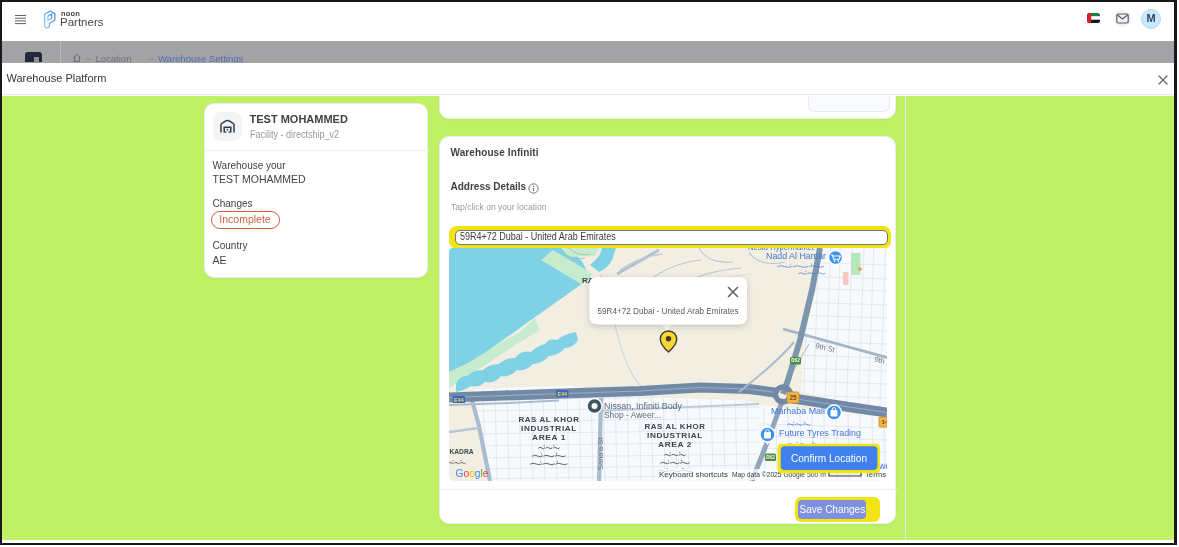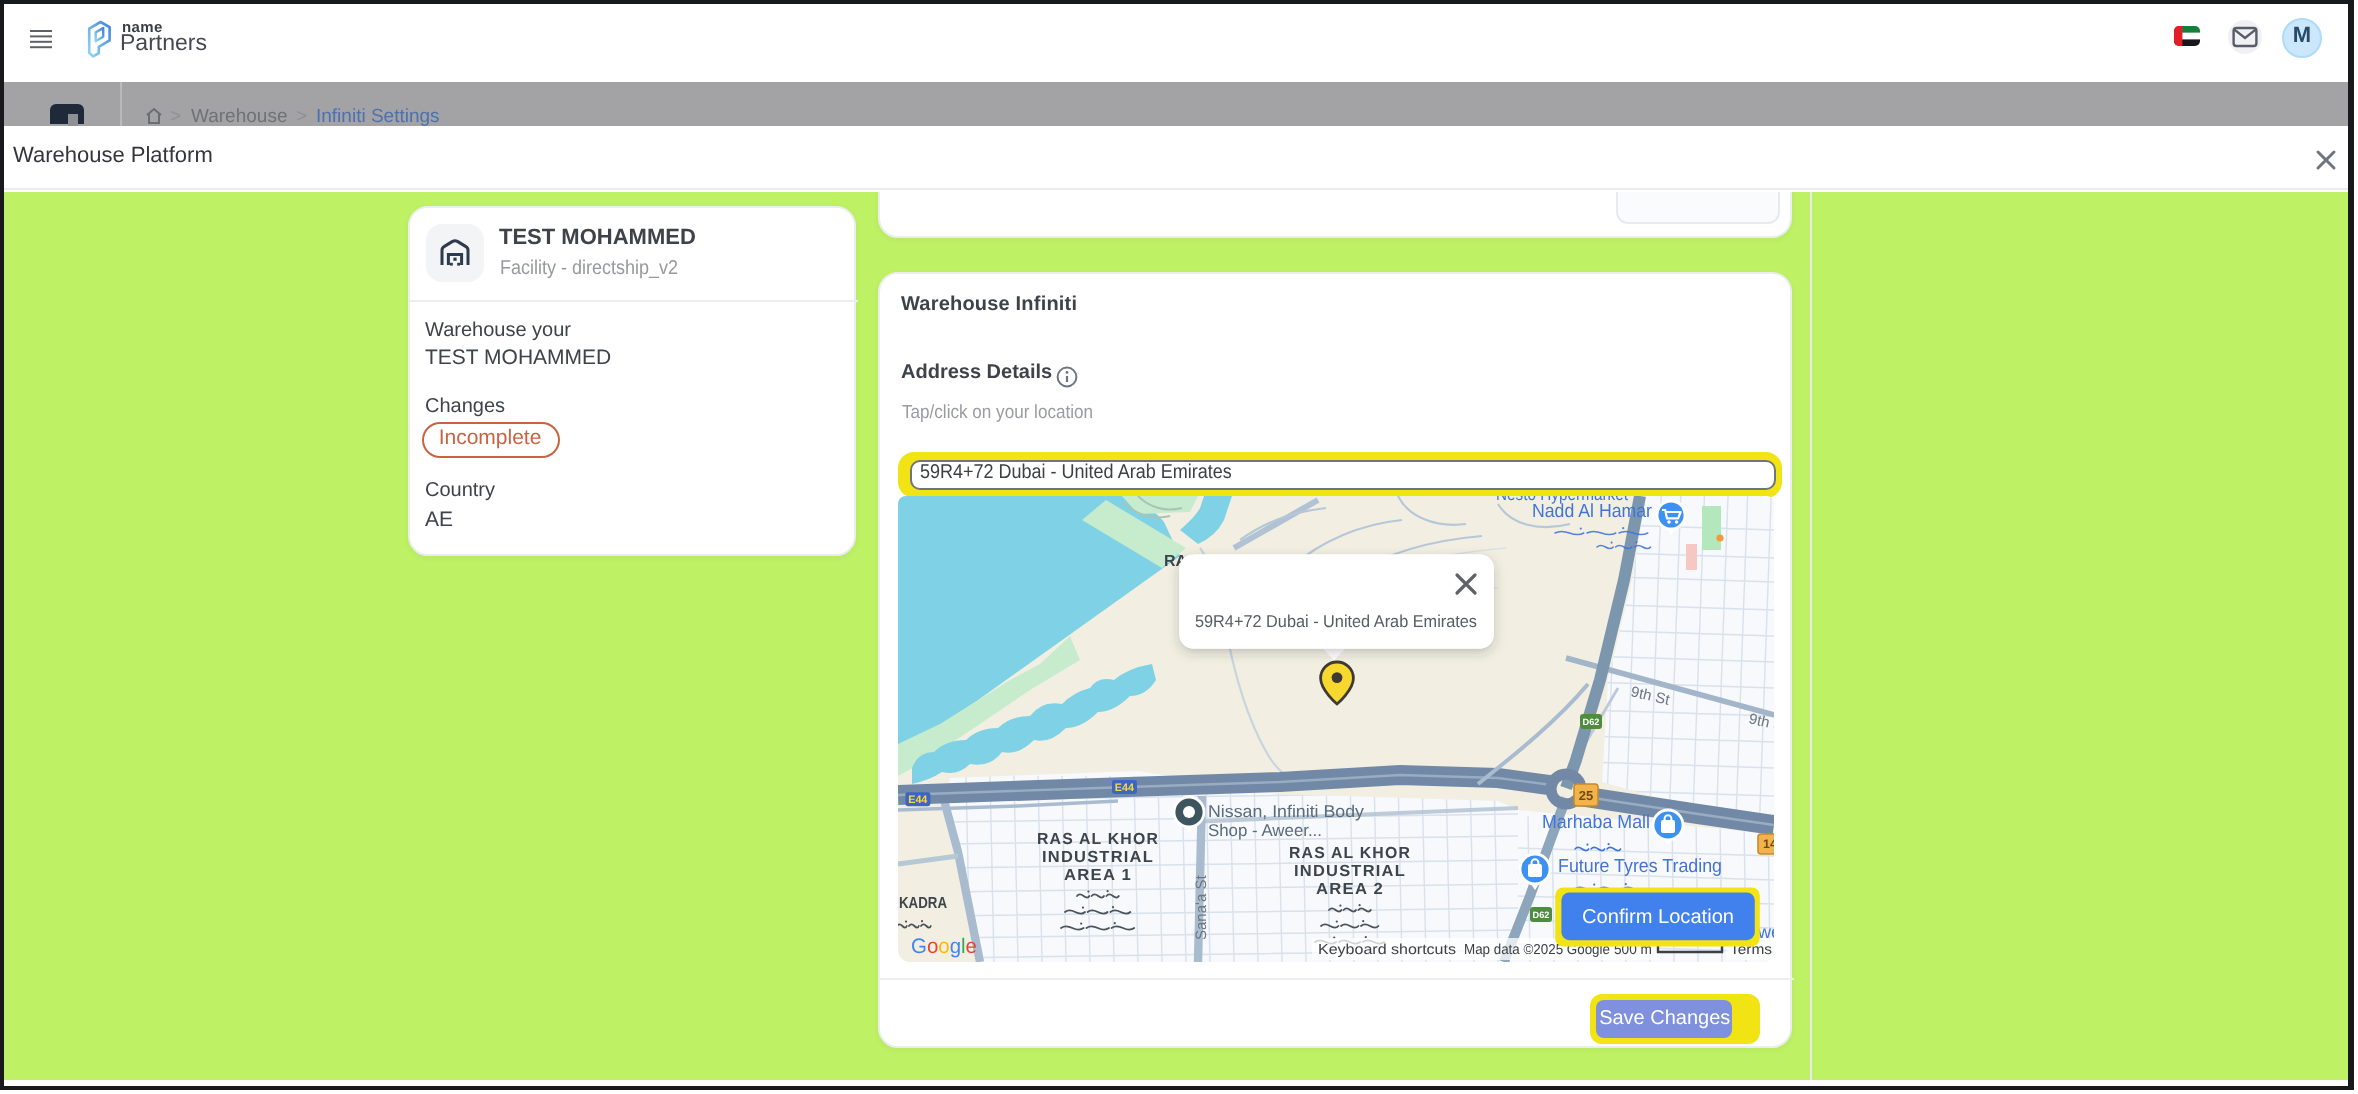--- a/index.html
+++ b/index.html
@@ -36,21 +36,21 @@
   <svg width="16" height="20" viewBox="0 0 16 20" style="position:absolute;left:42px;top:9px">
     <defs>
         <linearGradient id="ng" x1="0" y1="1" x2="1" y2="0">
       <stop offset="0" stop-color="#93d4f4"></stop>
           <stop offset="1" stop-color="#3f86dd"></stop>
         </linearGradient>
       </defs>
     <path d="M2.6,17.5 L2.6,5.3 L8.3,2 L12.8,4.6 L12.8,11.2 L7.4,14.4 L7.4,17.6 L4.6,19.2 Z" fill="none" stroke="url(#ng)" stroke-width="1.3" stroke-linejoin="round"></path>
     <path d="M5.8,7.2 L9.6,5 L9.6,9.4 L5.8,11.6 Z" fill="none" stroke="url(#ng)" stroke-width="1.2" stroke-linejoin="round"></path>
   </svg>
-  <div style="position:absolute;left:61px;top:9px;font-size:7.5px;font-weight:700;color:#3a3d42;letter-spacing:0.2px">name</div>
+  <div style="position:absolute;left:61px;top:9px;font-size:7.5px;font-weight:700;color:#3a3d42;letter-spacing:0.2px">noon</div>
   <div style="position:absolute;left:60px;top:16px;font-size:11.5px;font-weight:500;color:#45484e">Partners</div>
 
   <svg width="13" height="10" viewBox="0 0 13 10" style="position:absolute;left:1087px;top:13px">
     <defs>
         <clipPath id="fc">
           <rect width="13" height="10" rx="2.5"></rect>
         </clipPath>
       </defs>
     <g clip-path="url(#fc)">
       <rect width="13" height="3.4" fill="#15803c"></rect>
@@ -70,23 +70,23 @@
 </div>
 
 <div id="strip">
   <div style="position:absolute;left:59.5px;top:0;width:1px;height:22px;background:#b9b9bb"></div>
   <div style="position:absolute;left:25px;top:11.2px;width:17px;height:10.8px;background:#20293a;border-radius:3px 3px 0 0"></div>
   <div style="position:absolute;left:33.5px;top:16.5px;width:5px;height:5.5px;background:#8f9093"></div>
   <svg width="10" height="10" viewBox="0 0 10 10" style="position:absolute;left:71.5px;top:12px">
     <path d="M1.5,4.5 L5,1.5 L8.5,4.5 M2.5,4 V8.5 H7.5 V4" fill="none" stroke="#6a6d72" stroke-width="1"></path>
   </svg>
   <div style="position:absolute;left:85px;top:12px;font-size:9.5px;color:#8e9094">&gt;</div>
-  <div style="position:absolute;left:95.5px;top:12px;font-size:9.5px;color:#6e7175">Warehouse</div>
+  <div style="position:absolute;left:95.5px;top:12px;font-size:9.5px;color:#6e7175">Location</div>
   <div style="position:absolute;left:148px;top:12px;font-size:9.5px;color:#8e9094">&gt;</div>
-  <div style="position:absolute;left:158px;top:12px;font-size:9.5px;color:#4c70b0">Infiniti Settings</div>
+  <div style="position:absolute;left:158px;top:12px;font-size:9.5px;color:#4c70b0">Warehouse Settings</div>
 </div>
 
 <div id="modal">
   <div id="mhead">
     <div style="position:absolute;left:6.5px;top:9px;font-size:11px;color:#34343c">Warehouse Platform</div>
     <svg width="12" height="12" viewBox="0 0 12 12" style="position:absolute;left:1157px;top:11px">
       <path d="M2,2 L10,10 M10,2 L2,10" stroke="#6f7580" stroke-width="1.5" stroke-linecap="round"></path>
     </svg>
   </div>
   <div id="mbody">

